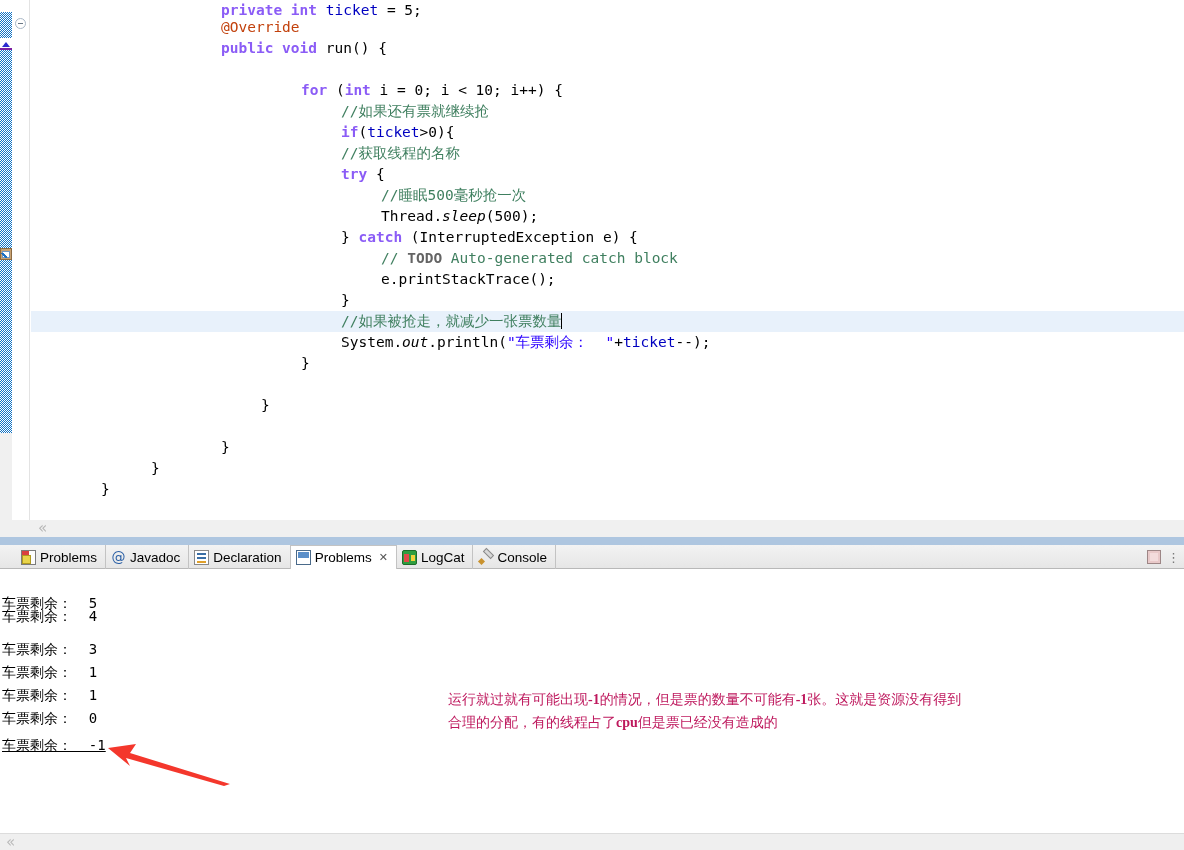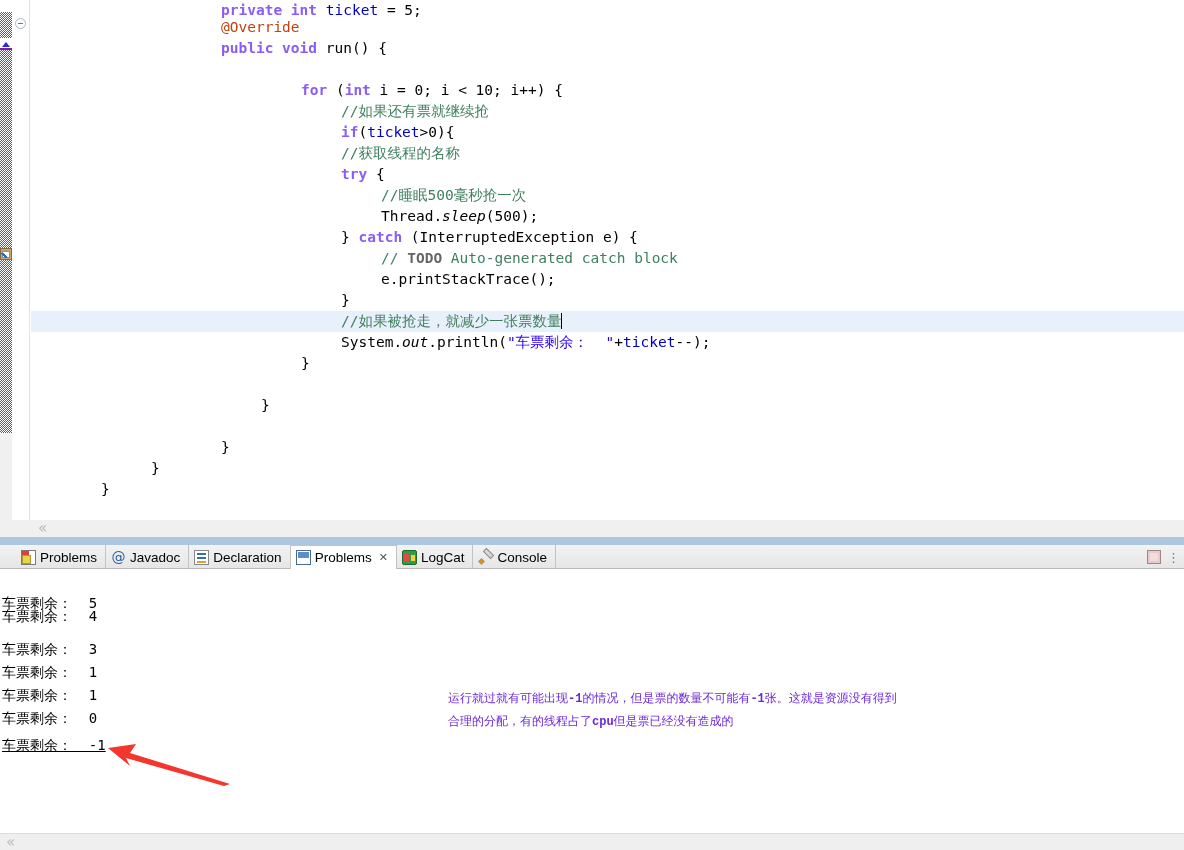--- a/index.html
+++ b/index.html
@@ -218,23 +218,23 @@
   }
   .out-line {
     position: absolute; left: 2px;
     font-family: "DejaVu Sans Mono", "Liberation Mono", monospace;
     font-size: 14px; line-height: 23px; color: #000;
     white-space: pre;
   }
 
   
   .annot {
-    position: absolute; color: #6d28d9;
-    font-family: Liberation Mono, monospace;
-    font-size: 12px; line-height: 23px; white-space: nowrap;
+    position: absolute; color: #be185d;
+    font-family: Liberation Serif, serif;
+    font-size: 14px; line-height: 23px; white-space: nowrap;
   }
   .annot b { font-weight: bold; }
 
   .red-arrow { position: absolute; left: 106px; top: 742px; width: 126px; height: 44px; }
 
   
   .console-hscroll {
     position: absolute; left: 0; bottom: 0; width: 1184px; height: 17px;
     background: #efefef; border-top: 1px solid #dcdcdc;
   }

